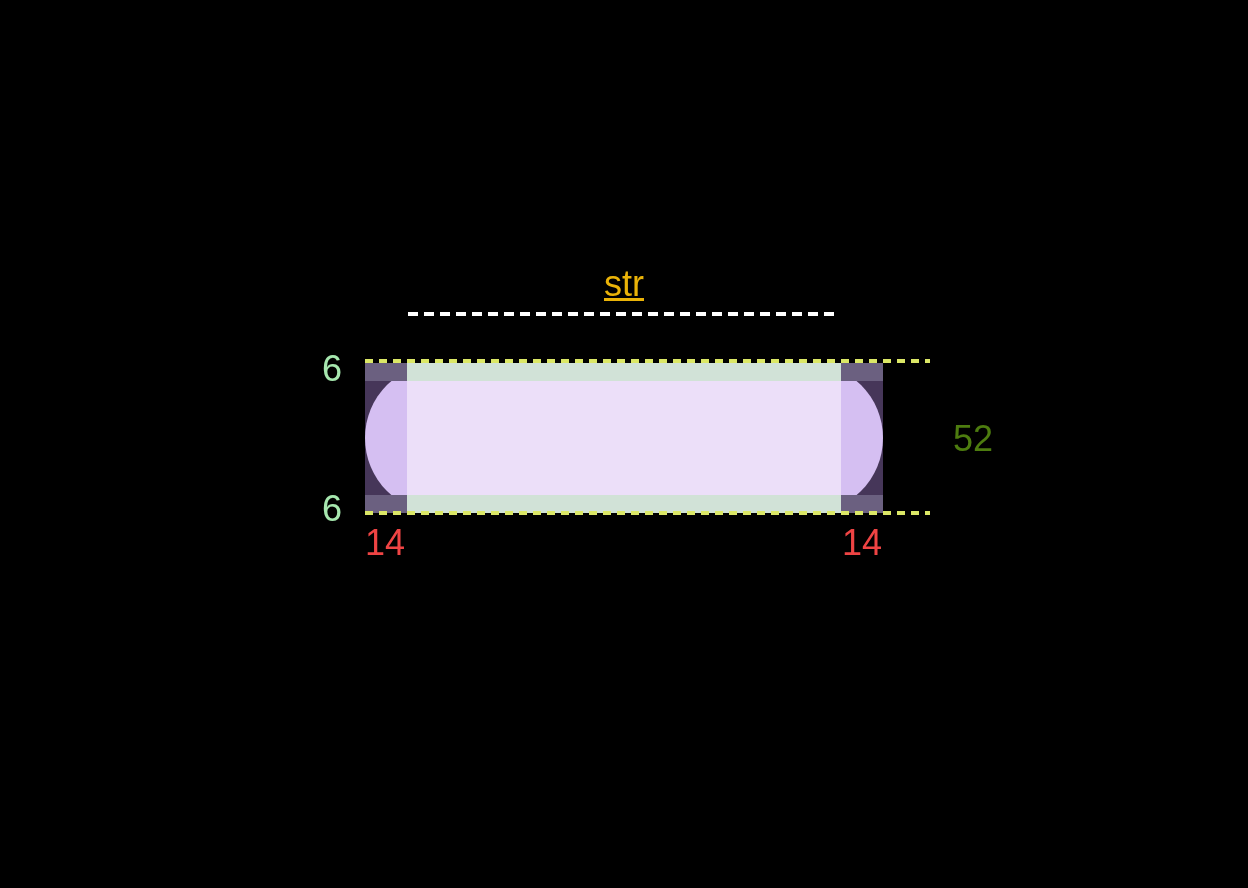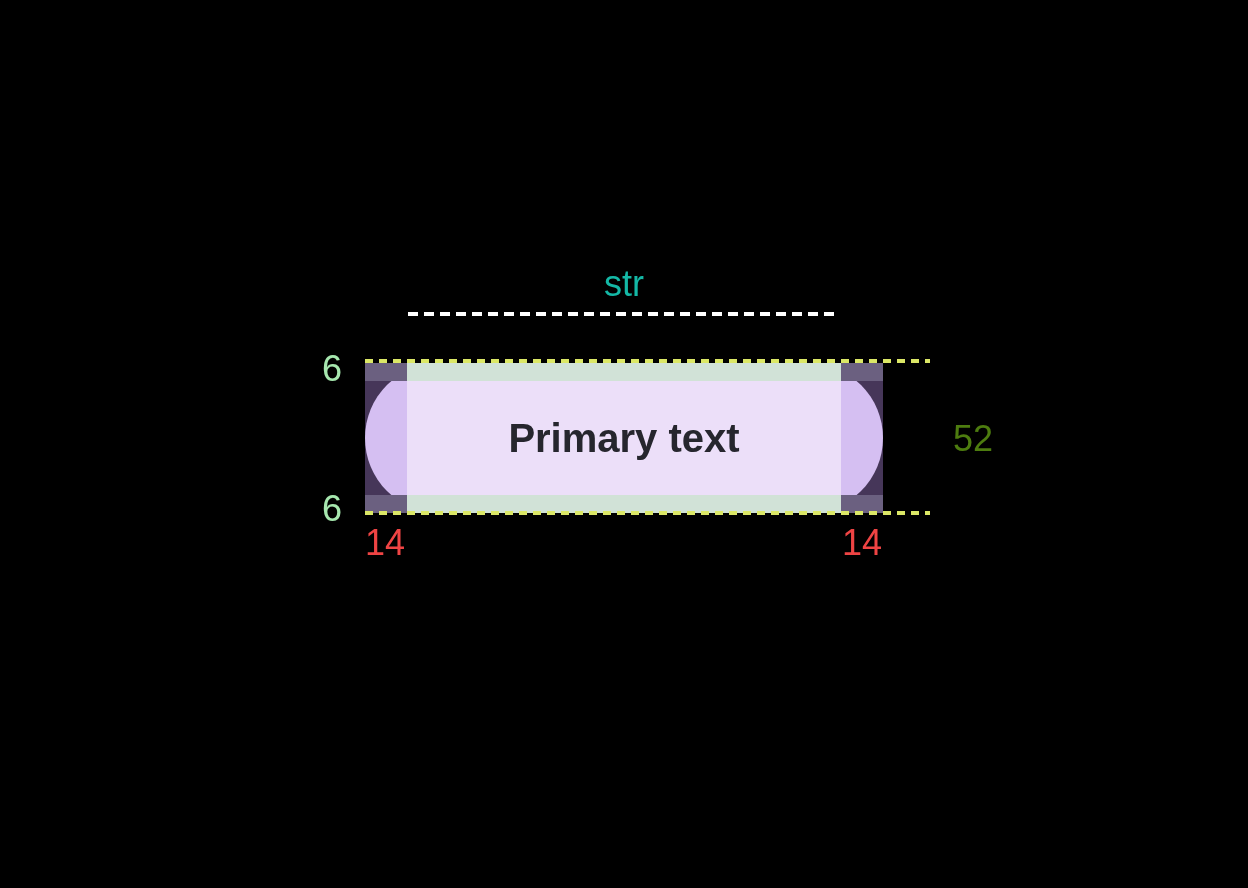--- a/index.html
+++ b/index.html
@@ -18,21 +18,21 @@
   .abs { position: absolute; }
 
   
   .meas-label {
     position: absolute;
     font-size: 36px;
     line-height: 1.05;
     font-weight: 400;
     white-space: nowrap;
   }
-  .label-white  { color: #14b8a6; }
+  .label-white  { color: #eab308; text-decoration: underline; }
   .label-green  { color: #a6e7ae; }
   .label-yellow { color: #4d7c0f; }
   .label-purple { color: #ef4444; }
 
   
   .dash-line {
     position: absolute;
     height: 4px;
   }
   .dash-white {
@@ -124,21 +124,20 @@
   <div class="pad-band" style="top:363px;"></div>
   <div class="pad-band" style="top:495px;"></div>
 
   <div class="corner-block" style="left:365px; top:363px;"></div>
   <div class="corner-block" style="left:841px; top:363px;"></div>
   <div class="corner-block" style="left:365px; top:495px;"></div>
   <div class="corner-block" style="left:841px; top:495px;"></div>
 
   <div class="content-box"></div>
 
-  <div class="btn-label">Primary text</div>
 
   <div class="dash-line dash-yellow abs" style="left:365px; top:359px; width:565px;"></div>
   <div class="dash-line dash-yellow abs" style="left:365px; top:511px; width:565px;"></div>
 
   <div class="meas-label label-green align-right" style="left:306px; top:350px; width:36px;">6</div>
   <div class="meas-label label-green align-right" style="left:306px; top:490px; width:36px;">6</div>
 
   <div class="meas-label label-yellow" style="left:953px; top:420px;">52</div>
 
   <div class="meas-label label-purple" style="left:365px; top:524px;">14</div>

